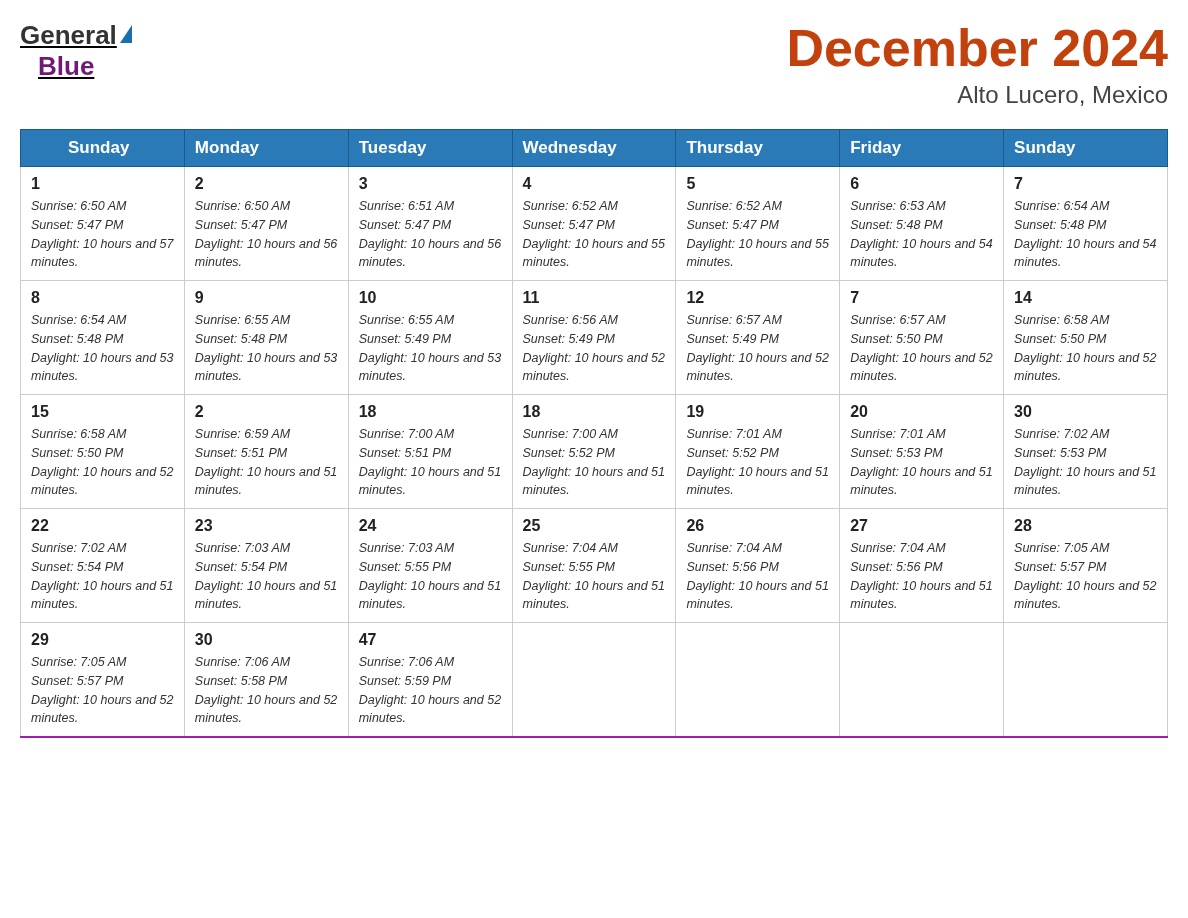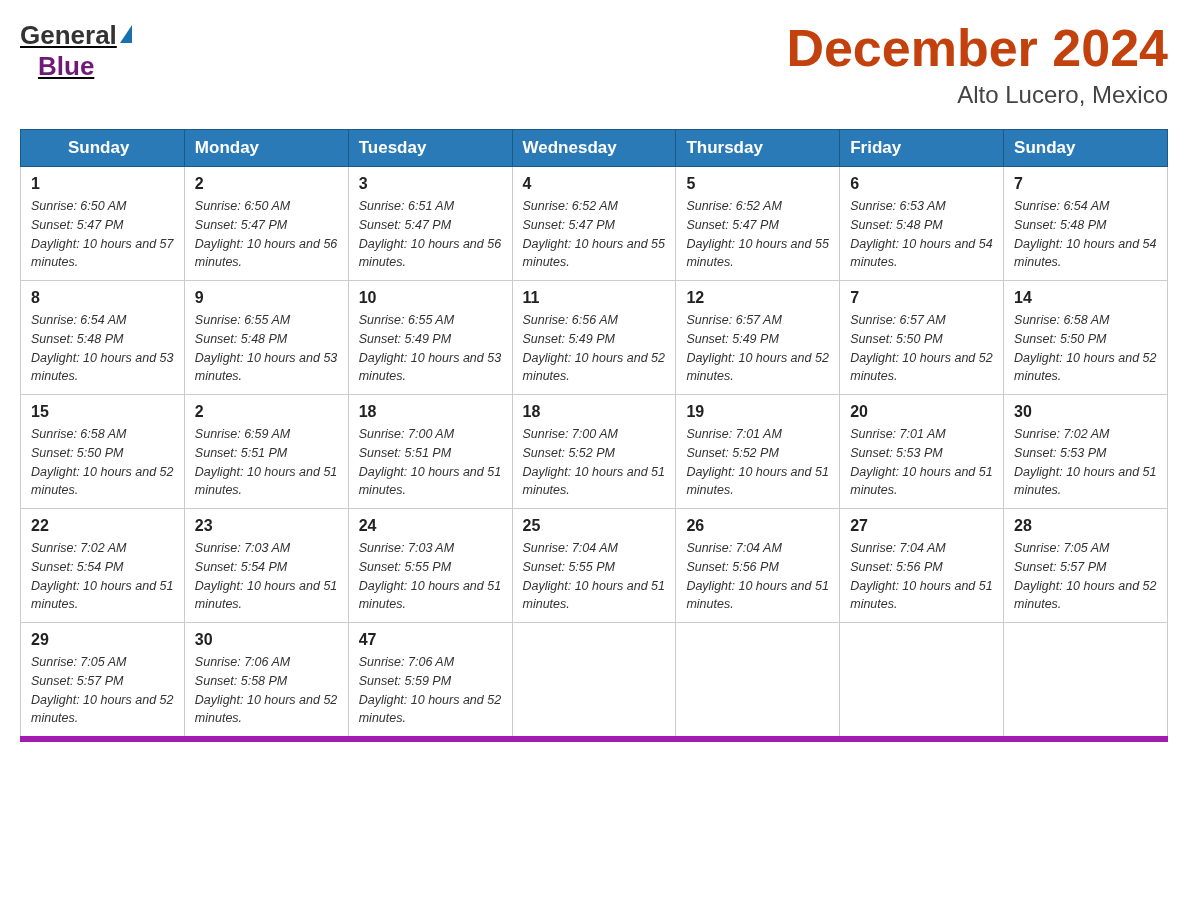--- a/index.html
+++ b/index.html
@@ -58,21 +58,21 @@
       display: block;
       margin-bottom: 4px;
     }
     tbody tr td .day-info {
       font-size: 12.5px;
       line-height: 1.5;
       color: #333;
       font-style: italic;
     }
     tbody tr:last-child td {
-      border-bottom: 6px solid #a21caf;
+      border-bottom: 2px solid #a21caf;
     }
     thead tr th:first-child {
       border-top-left-radius: 0;
       padding-left: 47px;
     }
     .logo-row {
       display: flex;
       align-items: center;
     }
     .logo-text-block {

